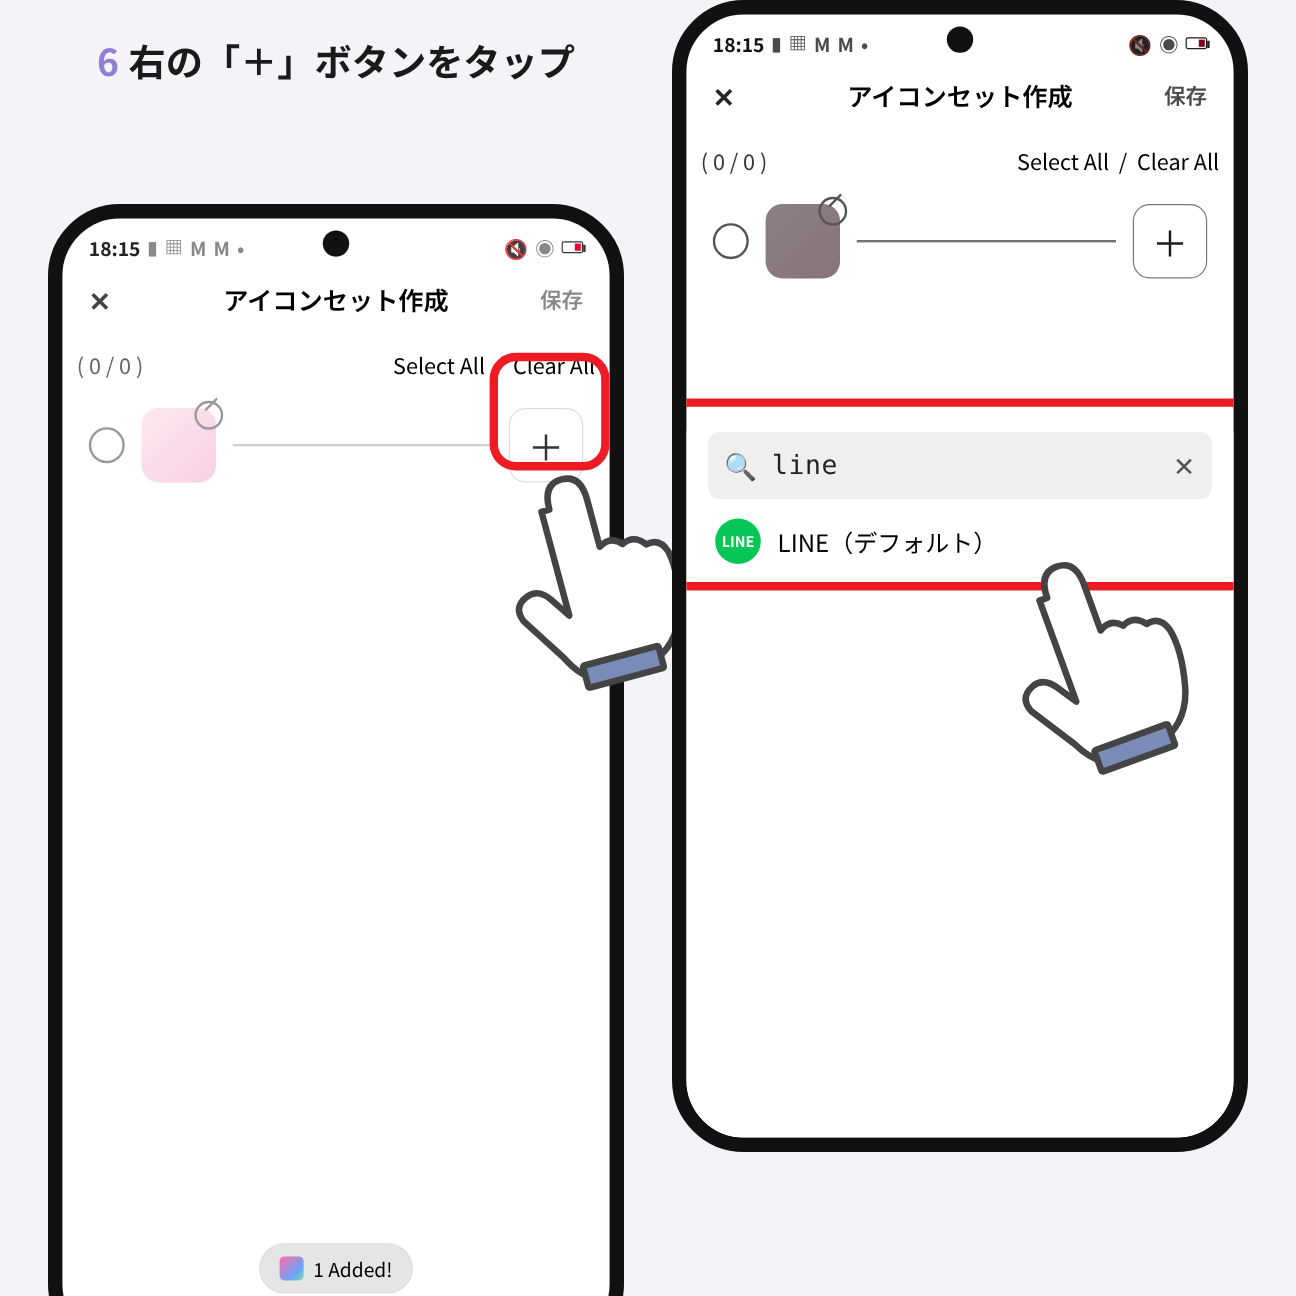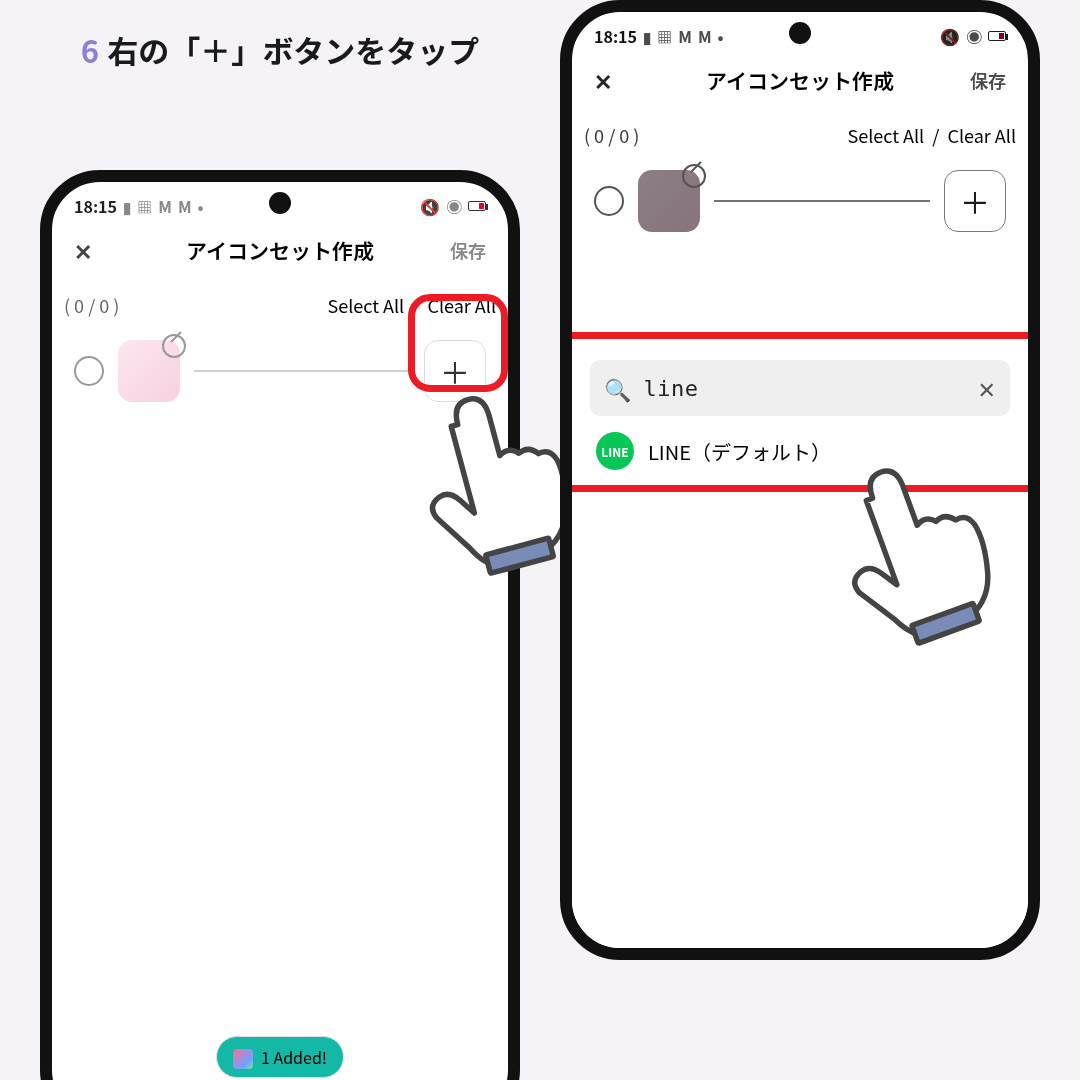--- a/index.html
+++ b/index.html
@@ -91,23 +91,23 @@
     .plus-btn{
       width:62px; height:62px;
       border:1px solid #ddd; border-radius:14px;
       display:flex; align-items:center; justify-content:center;
       font-size:30px; color:#333; flex:none;
     }
 
     
     .toast{
       position:absolute; bottom:40px; left:50%; transform:translateX(-50%);
-      display:flex; align-items:flex-end; gap:8px;
+      display:flex; align-items:center; gap:8px;
       padding:8px 16px; border:1px solid #ddd; border-radius:24px;
-      background:#14b8a6; font-size:16px;
+      background:#e5e5e5; font-size:16px;
     }
     .toast .sq{
       width:20px; height:20px;
       background:linear-gradient(135deg,#ff6b9e 0%, #6ba5ff 70%, #7de39f 100%);
       border-radius:4px;
     }
 
     
     .hl { position:absolute; border:7px solid #ed1c24; border-radius:22px; pointer-events:none; }
     .hl1{ top:112px; right:0px; width:100px; height:98px; }

